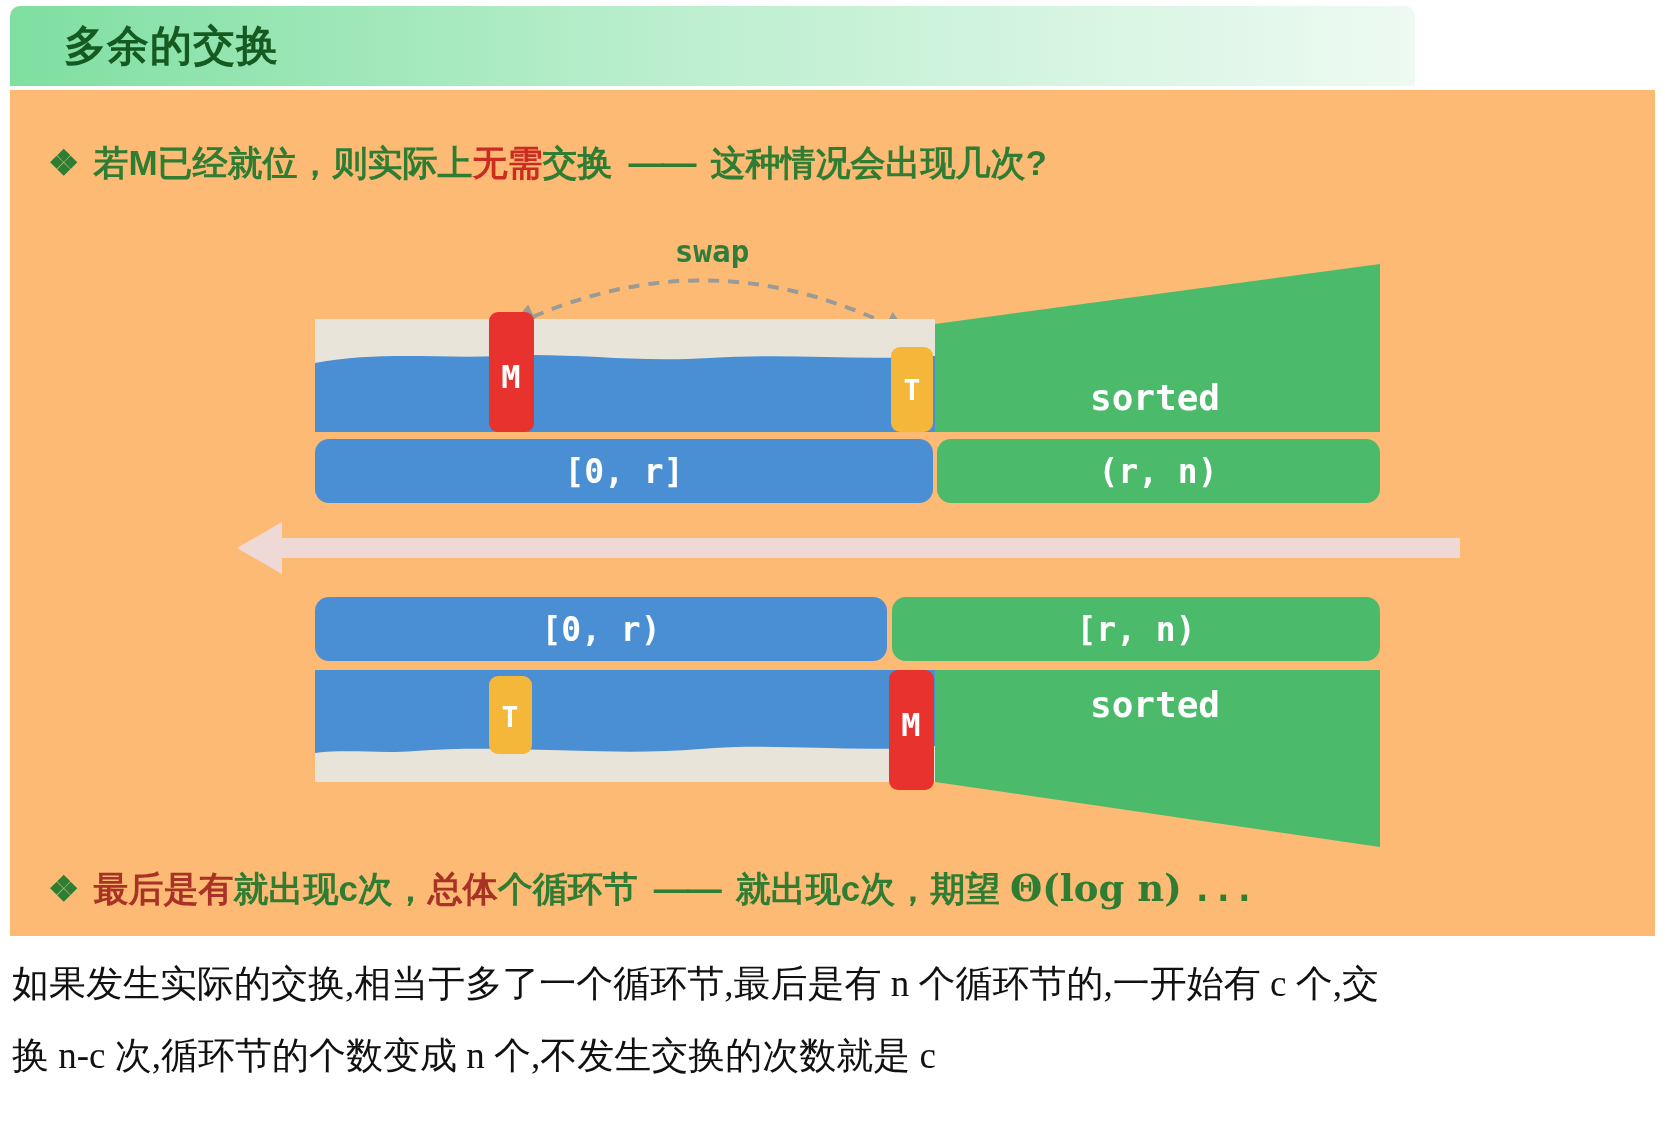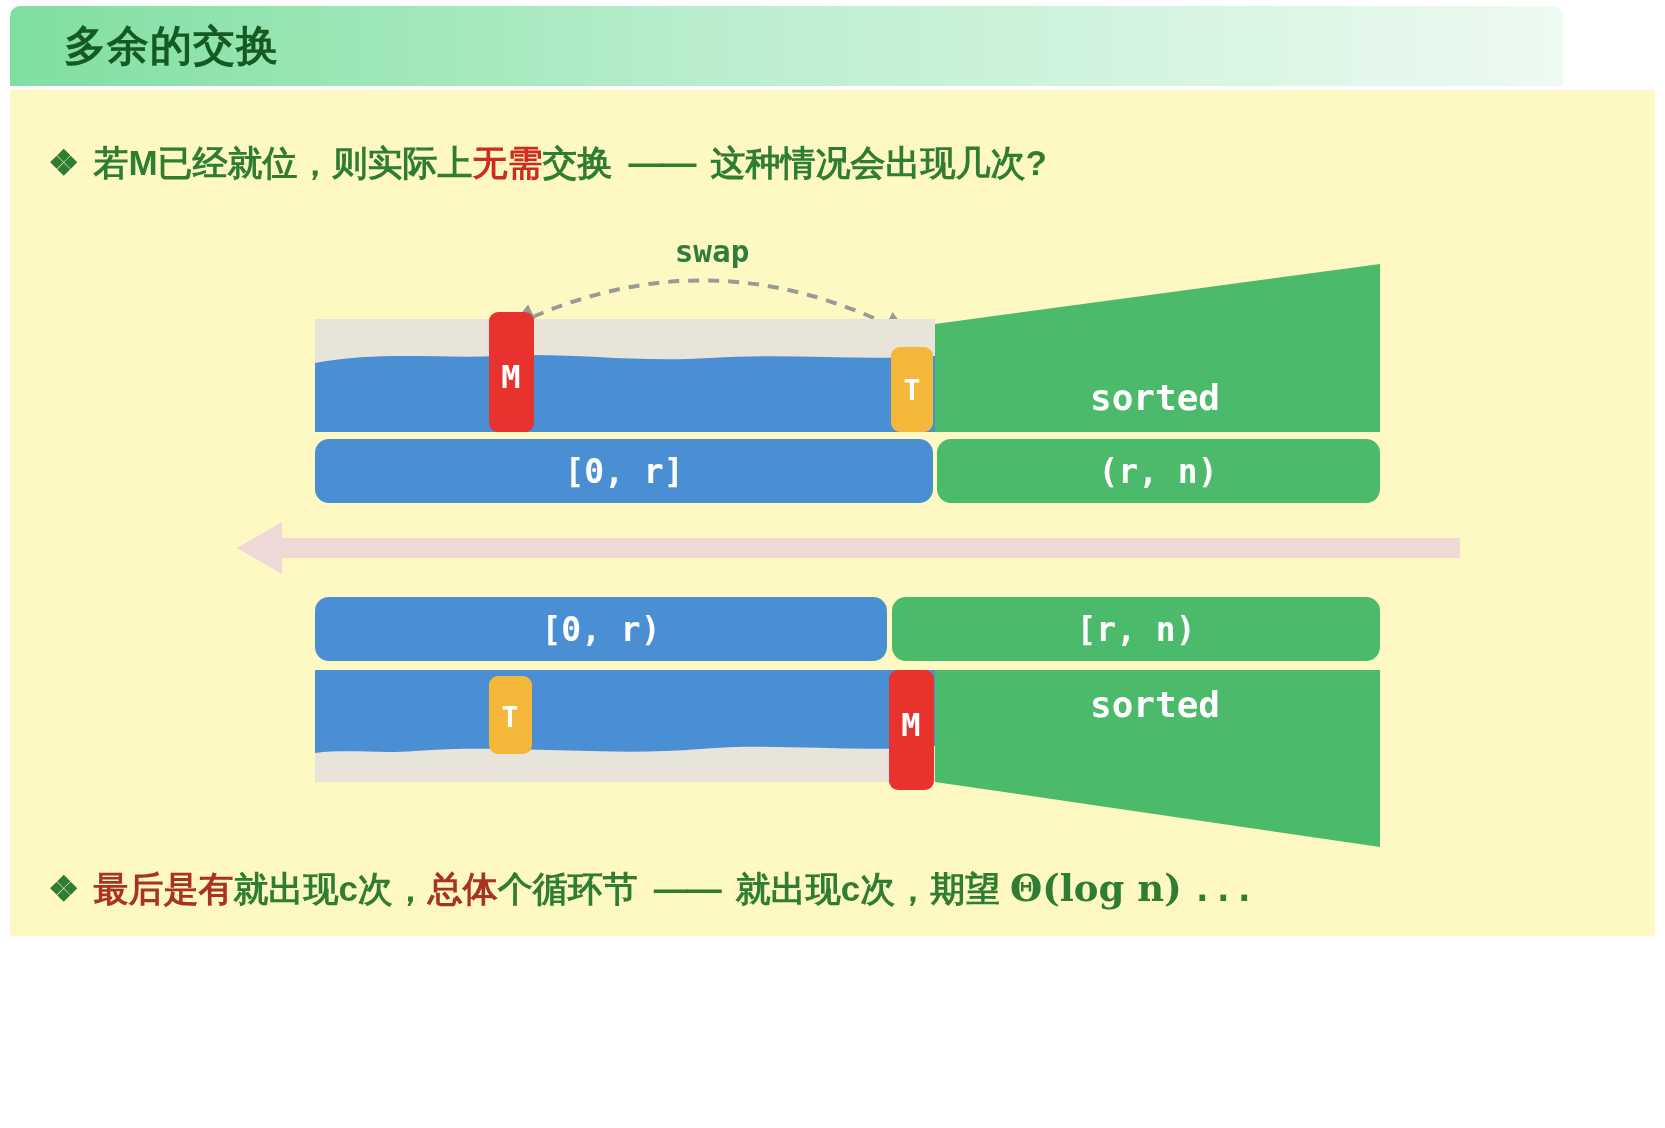--- a/index.html
+++ b/index.html
@@ -3,29 +3,29 @@
 <meta charset="utf-8">
 <style>
   * { margin:0; padding:0; box-sizing:border-box; }
   html,body { background:#ffffff; }
   .page {
     position:relative; width:1665px; height:1128px;
     background:#ffffff; overflow:hidden;
     font-family:"Liberation Sans", sans-serif;
   }
   .title-bar {
-    position:absolute; left:10px; top:6px; width:1553px; height:80px;
+    position:absolute; left:10px; top:6px; width:1405px; height:80px;
     background:linear-gradient(90deg, #7fdfa1 0%, #b9eecd 45%, #eefaf2 100%);
     border-radius:10px 10px 0 0;
     display:flex; align-items:center; padding-left:54px;
   }
   .title-text { font-size:42px; font-weight:bold; color:#155a20; letter-spacing:1px; }
   .slide-body {
     position:absolute; left:10px; top:90px; width:1645px; height:846px;
-    background:#fef9c3;
+    background:#fdba74;
   }
   .bullet {
     position:absolute; left:38px; font-size:35px; font-weight:bold;
     color:#2e7d32; white-space:nowrap;
   }
   .bullet-1 { top:50px; }
   .bullet-2 { top:776px; }
   .bullet .marker { margin-right:14px; }
   .red   { color:#cc2b1f; }
   .maroon{ color:#a93226; }
@@ -100,14 +100,18 @@
       <rect x="879" y="440" width="45" height="120" rx="9" fill="#e8322d"></rect>
       <text class="mono-text" x="901" y="506" font-size="32" text-anchor="middle">M</text>
     </svg>
 
     <div class="bullet bullet-2">
       <span class="marker">❖</span><span class="maroon">最后是有</span><span>就出现c次，</span><span class="maroon">总体</span><span>个循环节</span><span class="dash">——</span><span>就出现c次，期望</span> <span class="math">Θ(log n)</span><span class="ellipsis">...</span>
     </div>
 
   </div>
 
+  <div class="footer">
+    <div>如果发生实际的交换,相当于多了一个循环节,最后是有 n 个循环节的,一开始有 c 个,交</div>
+    <div>换 n-c 次,循环节的个数变成 n 个,不发生交换的次数就是 c</div>
+  </div>
 
 </div>
 
 </body></html>

